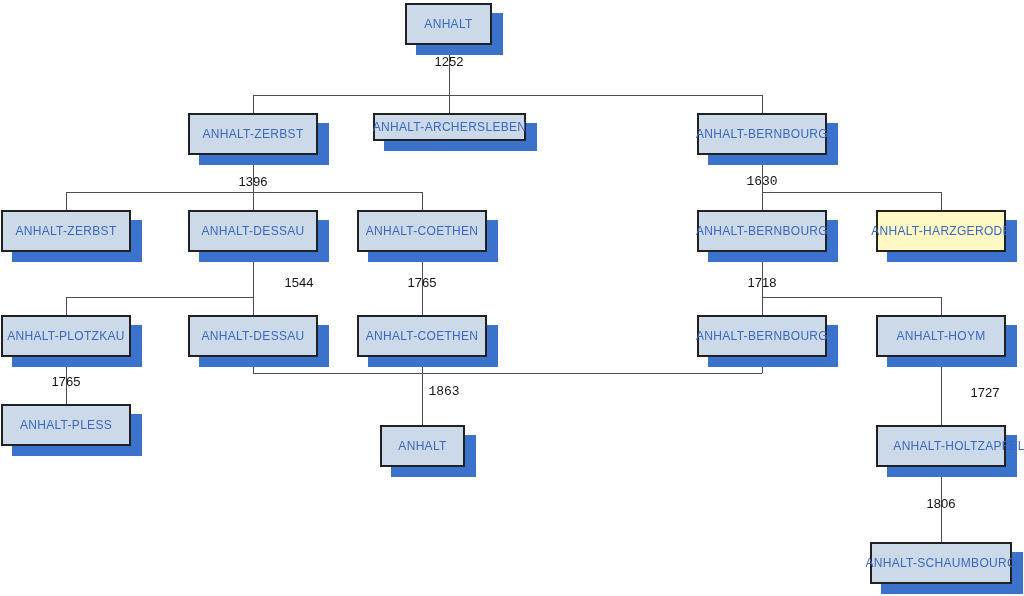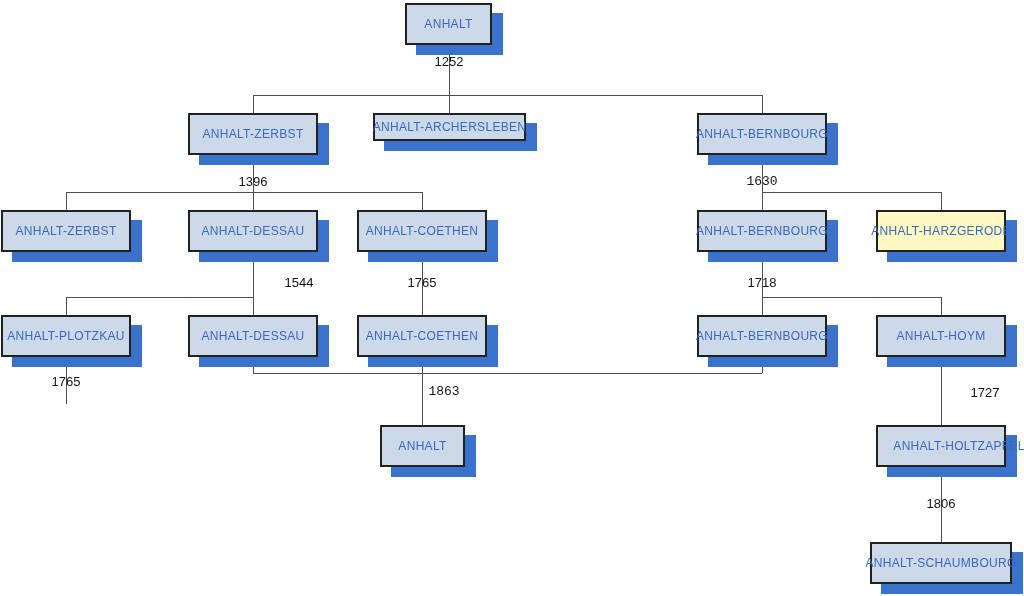--- a/index.html
+++ b/index.html
@@ -119,20 +119,23 @@
   </div>
     <div class="node" style="left: 357px; top: 315px; width: 130px; height: 42px; background: rgb(204, 217, 232); border-color: rgb(33, 33, 33); box-shadow: rgb(58, 114, 204) 11px 10px 0px 0px;">
     <span class="node-label" style="color: rgb(58, 104, 192);">ANHALT-COETHEN</span>
   </div>
     <div class="node" style="left: 697px; top: 315px; width: 130px; height: 42px; background: rgb(204, 217, 232); border-color: rgb(33, 33, 33); box-shadow: rgb(58, 114, 204) 11px 10px 0px 0px;">
     <span class="node-label" style="color: rgb(58, 104, 192);">ANHALT-BERNBOURG</span>
   </div>
     <div class="node" style="left: 876px; top: 315px; width: 130px; height: 42px; background: rgb(204, 217, 232); border-color: rgb(33, 33, 33); box-shadow: rgb(58, 114, 204) 11px 10px 0px 0px;">
     <span class="node-label" style="color: rgb(58, 104, 192);">ANHALT-HOYM</span>
   </div>
+    <div class="node" style="left: 1px; top: 404px; width: 130px; height: 42px; background: rgb(204, 217, 232); border-color: rgb(33, 33, 33); box-shadow: rgb(58, 114, 204) 11px 10px 0px 0px;">
+    <span class="node-label" style="color: rgb(58, 104, 192);">ANHALT-PLESS</span>
+  </div>
     <div class="node" style="left: 380px; top: 425px; width: 85px; height: 42px; background: rgb(204, 217, 232); border-color: rgb(33, 33, 33); box-shadow: rgb(58, 114, 204) 11px 10px 0px 0px;">
     <span class="node-label" style="color: rgb(58, 104, 192);">ANHALT</span>
   </div>
     <div class="node" style="left: 876px; top: 425px; width: 130px; height: 42px; background: rgb(204, 217, 232); border-color: rgb(33, 33, 33); box-shadow: rgb(58, 114, 204) 11px 10px 0px 0px; padding-left: 36px;">
     <span class="node-label" style="color: rgb(58, 104, 192);">ANHALT-HOLTZAPFEL</span>
   </div>
     <div class="node" style="left: 870px; top: 542px; width: 142px; height: 42px; background: rgb(204, 217, 232); border-color: rgb(33, 33, 33); box-shadow: rgb(58, 114, 204) 11px 10px 0px 0px;">
     <span class="node-label" style="color: rgb(58, 104, 192);">ANHALT-SCHAUMBOURG</span>
   </div>
   </div>

